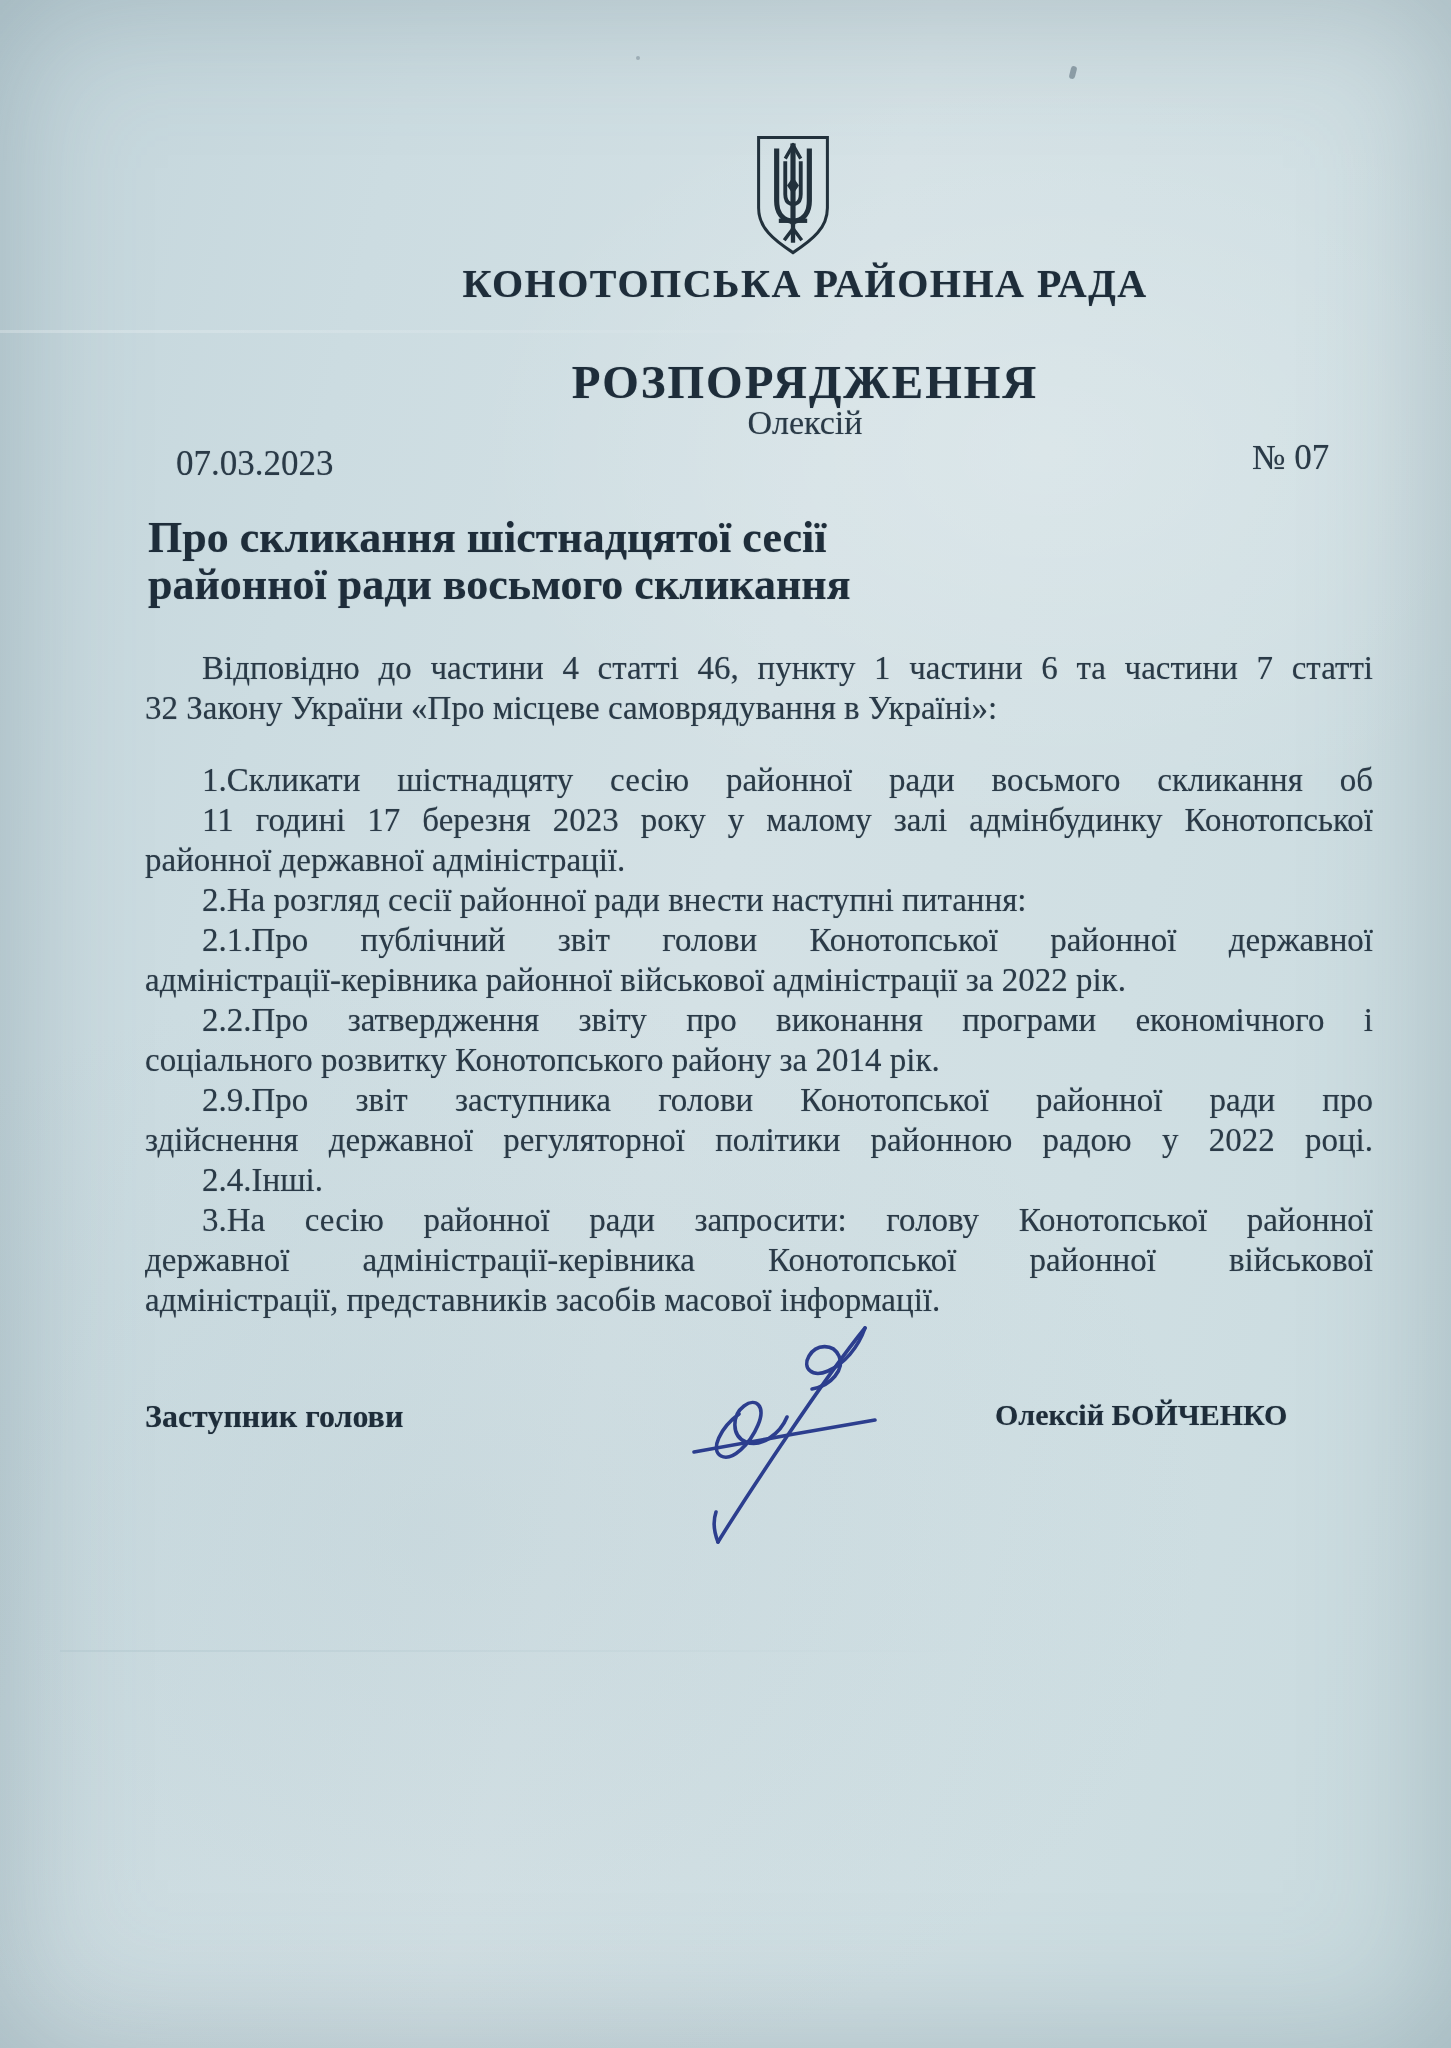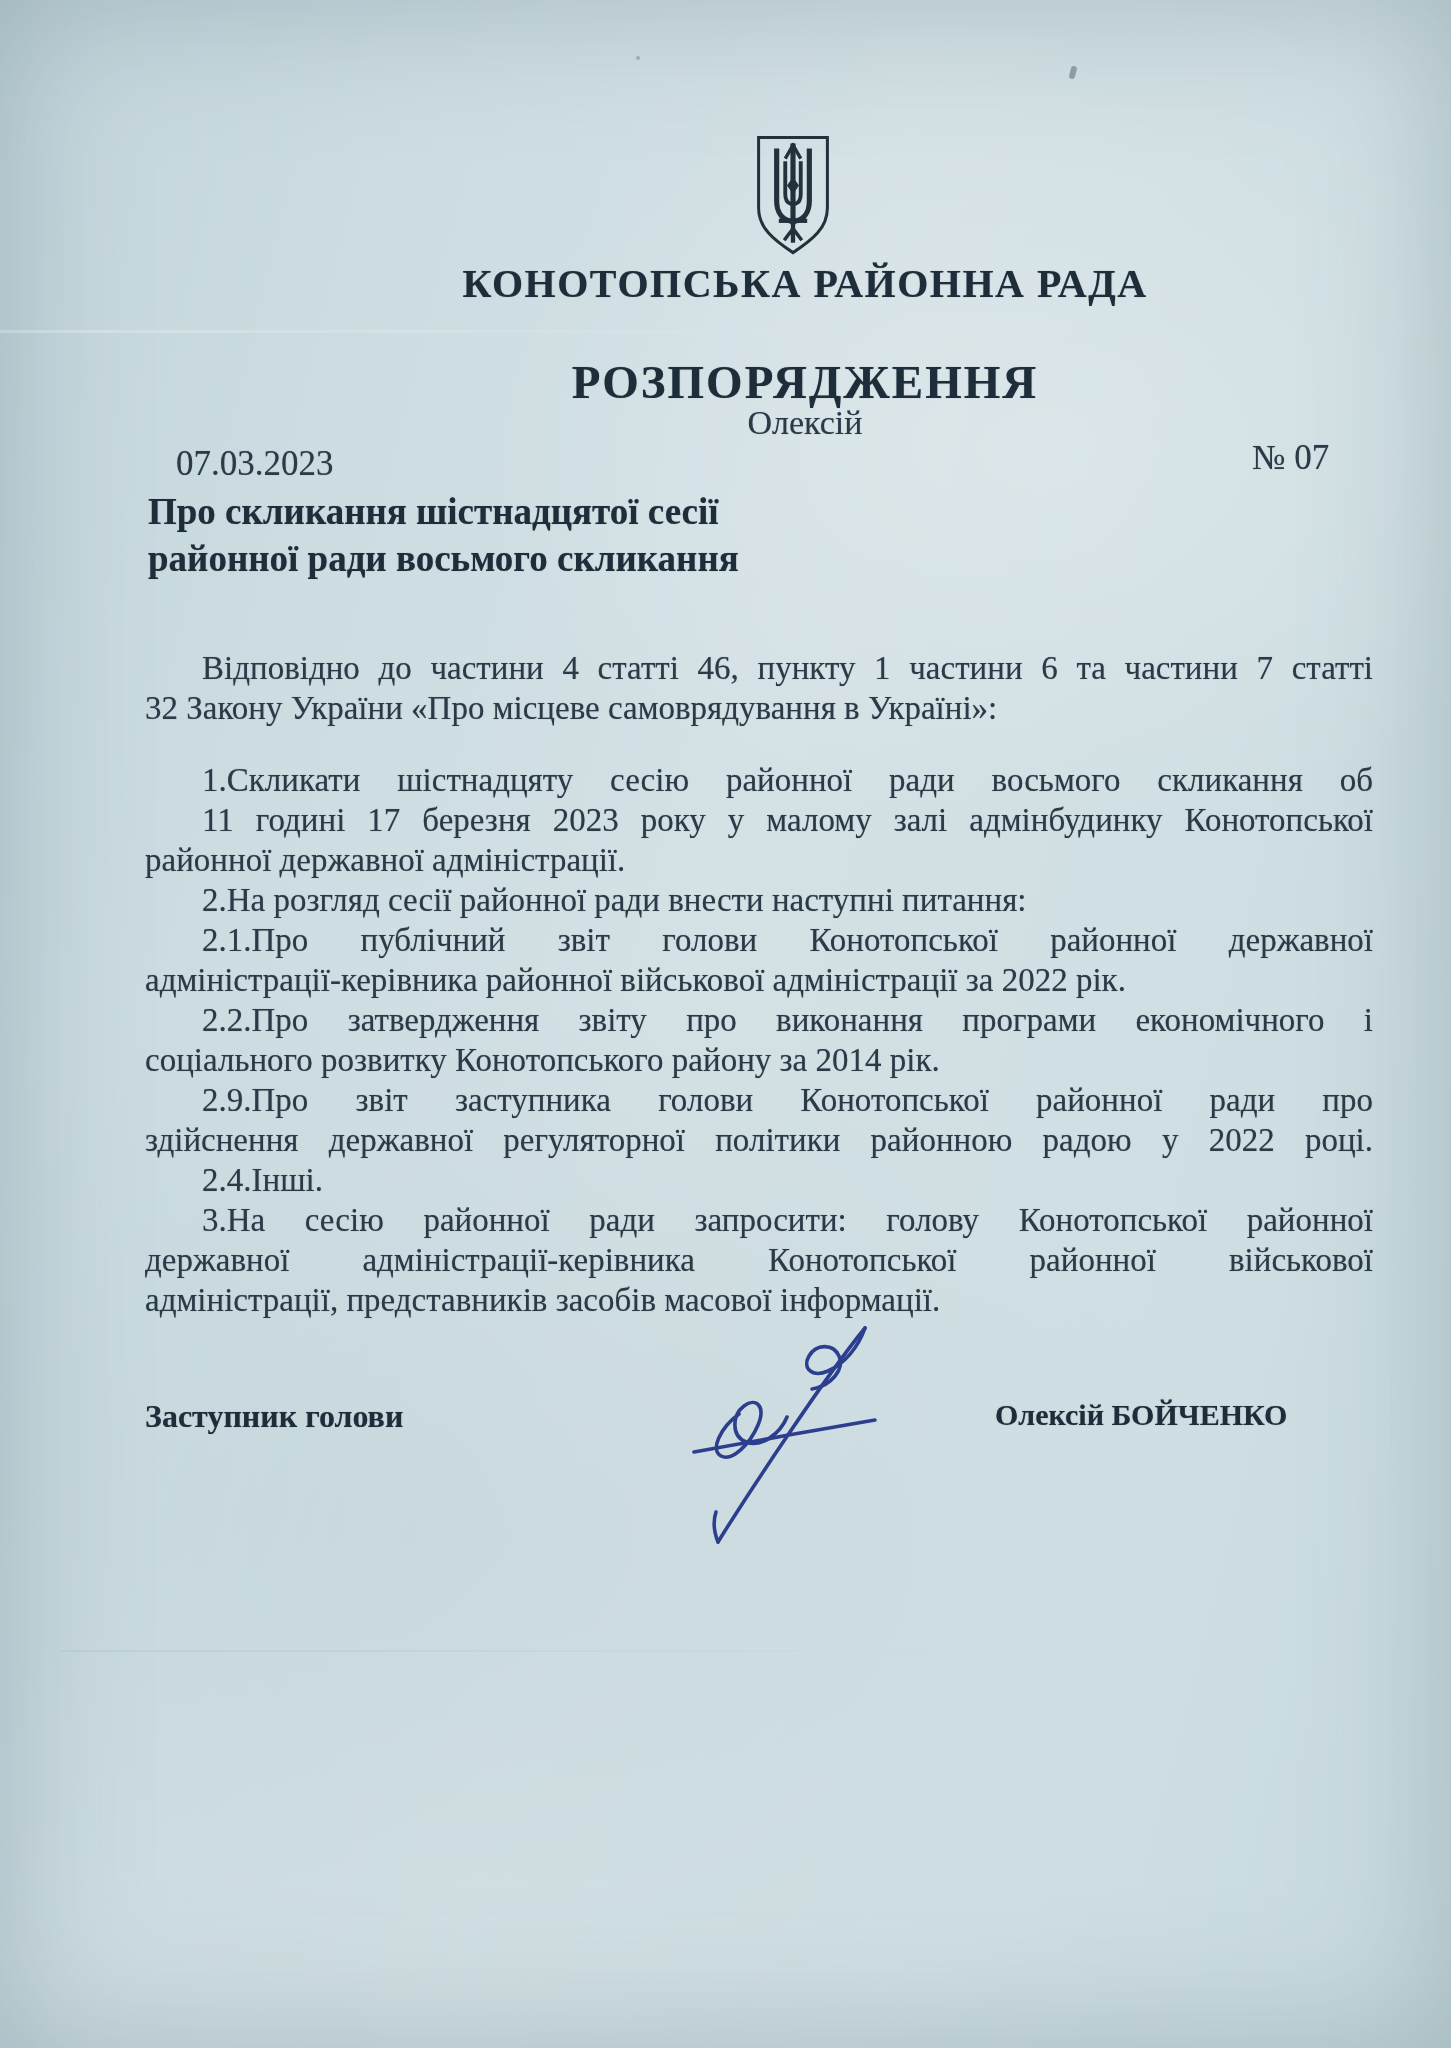--- a/index.html
+++ b/index.html
@@ -38,21 +38,21 @@
 
   .emblem{position:absolute;left:750px;top:130px;width:86px;height:130px;}
 
   .org-name{top:260px;font-size:40px;font-weight:bold;letter-spacing:1.5px;color:var(--ink-dark);}
   .doc-type{top:355px;font-size:47px;font-weight:bold;letter-spacing:2px;color:var(--ink-dark);}
   .place{top:404px;font-size:34px;}
 
   .date{position:absolute;left:176px;top:444px;font-size:35px;}
   .number{position:absolute;left:1232px;top:438px;font-size:35px;margin-left:20px;}
 
-  .subject{position:absolute;left:148px;top:488px;font-size:37px;font-weight:bold;
+  .subject{position:absolute;left:148px;top:514px;font-size:44px;font-weight:bold;
     line-height:47px;color:var(--ink-dark);}
 
   .body-lines{position:absolute;left:145px;top:648px;width:1228px;font-size:33px;}
   .bline{min-height:40px;line-height:40px;white-space:nowrap;}
   .bline.ind{padding-left:57px;}
   .bline.just{text-align:justify;height:40px;overflow:hidden;white-space:normal;}
   .bline.just::after{content:"";display:inline-block;width:100%;height:0;}
   .bline.gap{height:32px;min-height:32px;}
 
   .sig-role{position:absolute;left:145px;top:1398px;font-size:32px;font-weight:bold;color:var(--ink-dark);}

